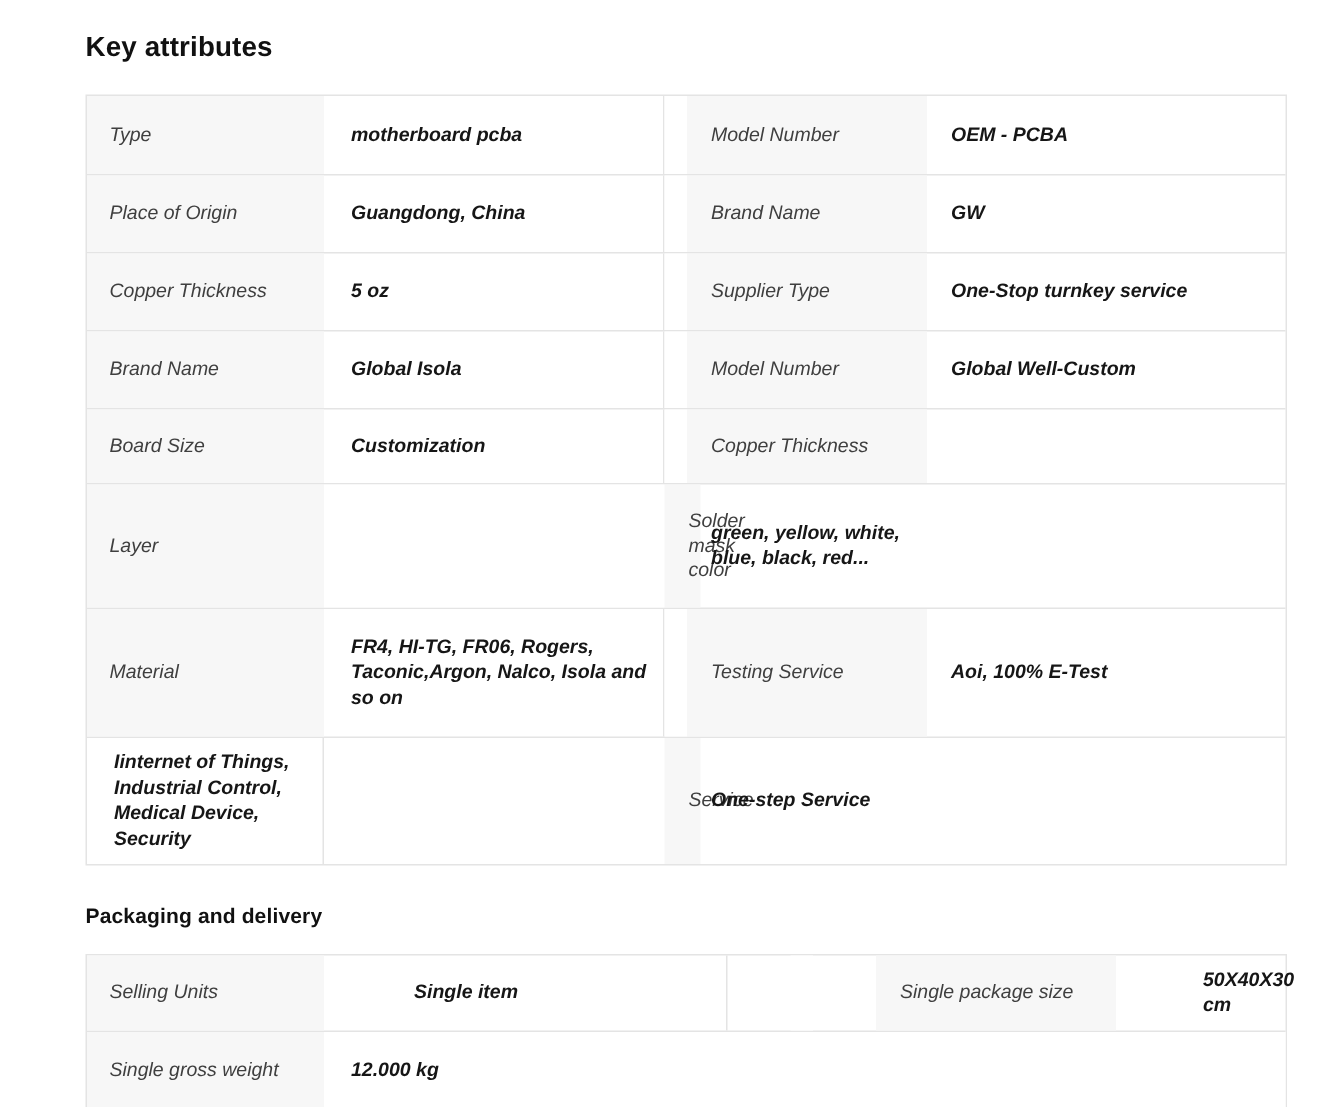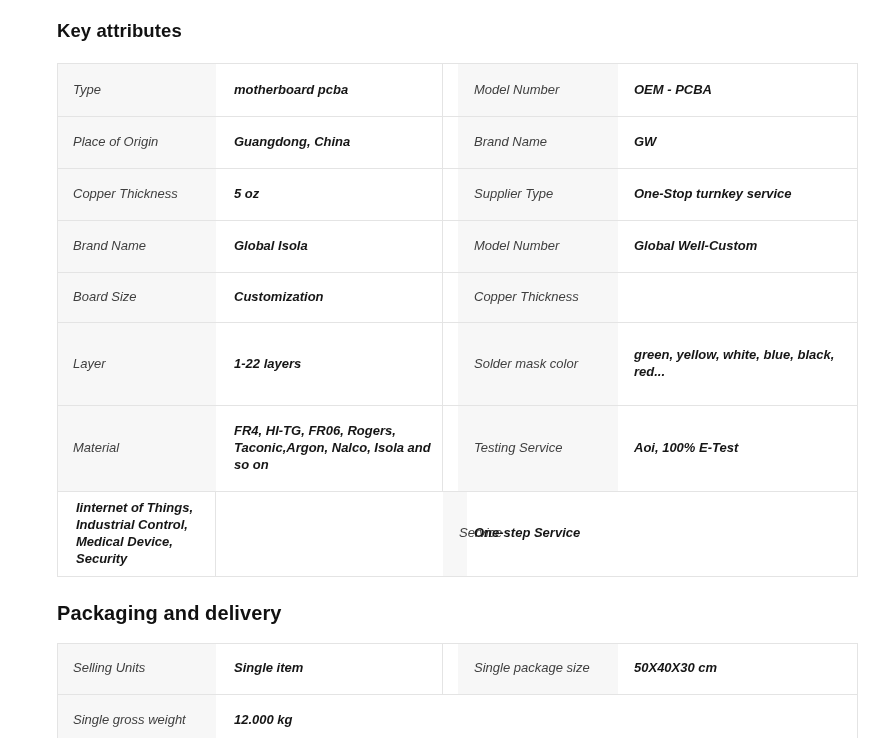--- a/index.html
+++ b/index.html
@@ -15,21 +15,21 @@
     font-family:"Liberation Sans", sans-serif;
     -webkit-font-smoothing:antialiased;
   }
   .page{padding:20px 0 0 57px;}
   .section-title{
     margin:0 2px 21px 0;
     font-size:18.5px;font-weight:700;color:var(--title-text);
     letter-spacing:.1px;
   }
   .section-title.small{
-    font-size:20px;margin:25px 0 18px 0;
+    font-size:14px;margin:25px 0 18px 0;
   }
   .attr-table{
     width:799px;
     border:1px solid var(--border);
     background:#ffffff;
   }
   .attr-row{
     display:grid;
     grid-template-columns:158px 227px 15px 160px auto;
     border-bottom:1px solid var(--border);
@@ -93,21 +93,20 @@
         <div class="cell val second">Global Well-Custom</div>
       </div>
       <div class="attr-row" style="min-height: 49px;">
         <div class="cell lab first">Board Size</div>
         <div class="cell val first divided">Customization</div>
         <div class="gap"></div>
         <div class="cell lab second">Copper Thickness</div>
       </div>
       <div class="attr-row" style="min-height: 82px;">
         <div class="cell lab first">Layer</div>
-        <div class="cell val first divided">1-22 layers</div>
         <div class="gap"></div>
         <div class="cell lab second">Solder mask color</div>
         <div class="cell val second">green, yellow, white, blue, black, red...</div>
       </div>
       <div class="attr-row" style="min-height: 85px;">
         <div class="cell lab first">Material</div>
         <div class="cell val first divided">FR4, HI-TG, FR06, Rogers, Taconic,Argon, Nalco, Isola and so on</div>
         <div class="gap"></div>
         <div class="cell lab second">Testing Service</div>
         <div class="cell val second">Aoi, 100% E-Test</div>
@@ -116,21 +115,21 @@
         <div class="cell val first divided">Iinternet of Things, Industrial Control, Medical Device, Security</div>
         <div class="gap"></div>
         <div class="cell lab second">Service</div>
         <div class="cell val second">One-step Service</div>
       </div>
     </div>
 
   <h2 class="section-title small">Packaging and delivery</h2>
 
   <div class="attr-table" id="table-packaging">
-      <div class="attr-row" style="min-height: 50px;">
+      <div class="attr-row" style="min-height: 50px; gap: 42px;">
         <div class="cell lab first">Selling Units</div>
         <div class="cell val first divided">Single item</div>
         <div class="gap"></div>
         <div class="cell lab second">Single package size</div>
         <div class="cell val second">50X40X30 cm</div>
       </div>
       <div class="attr-row" style="min-height: 52px;">
         <div class="cell lab first">Single gross weight</div>
         <div class="cell val first">12.000 kg</div>
         <div class="gap"></div>

